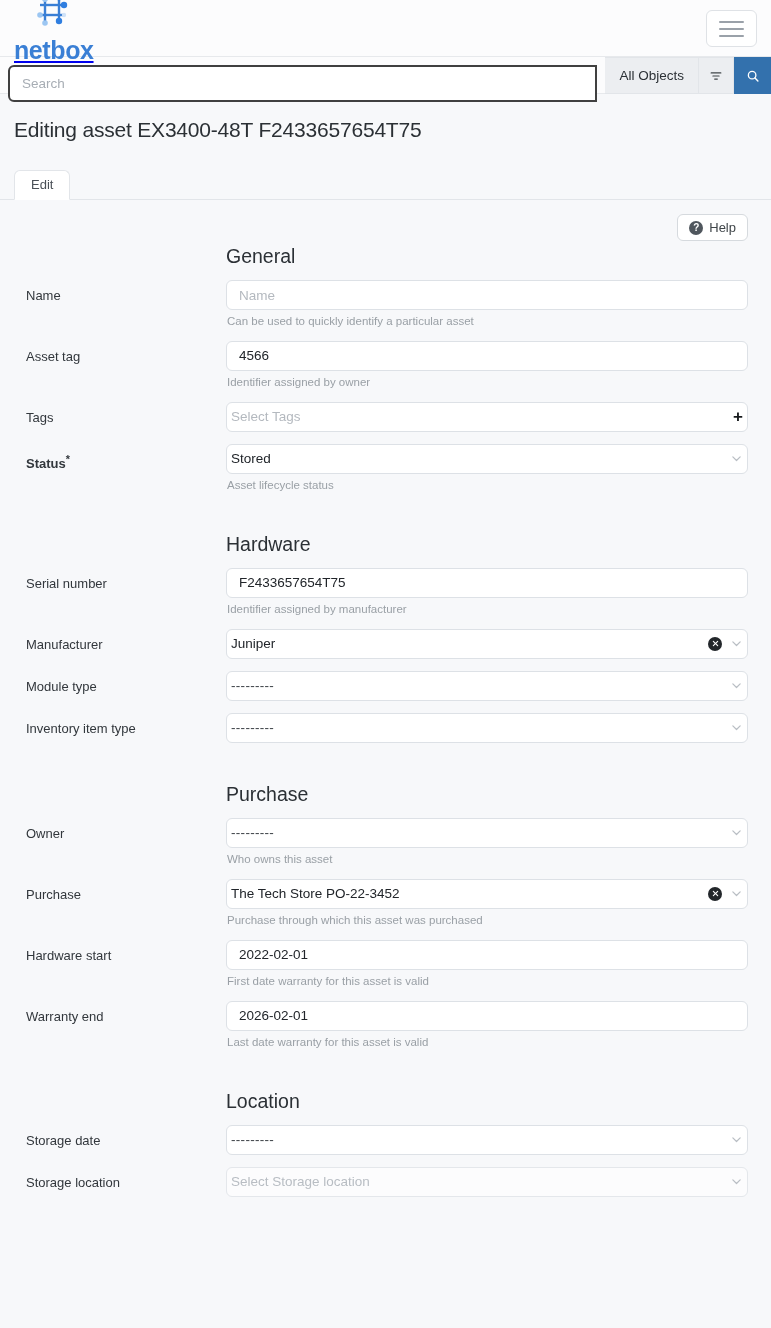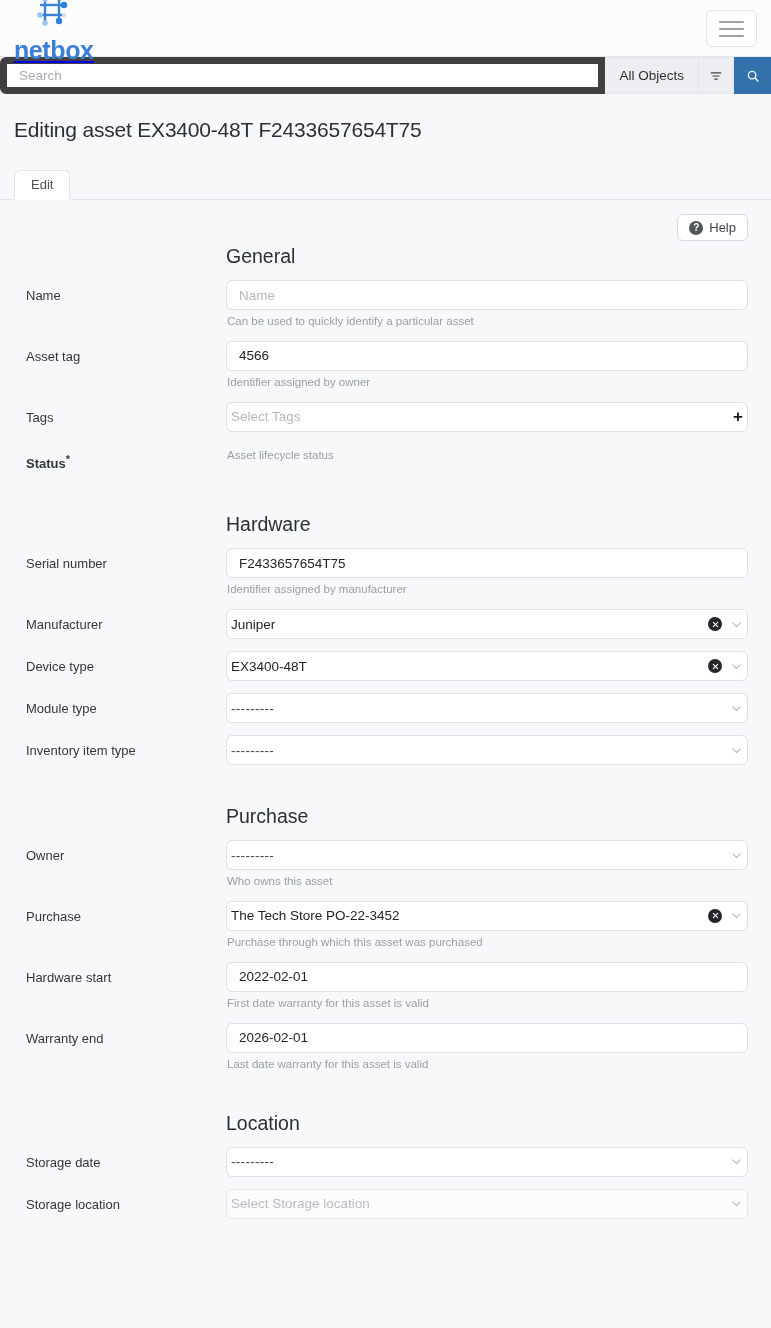--- a/index.html
+++ b/index.html
@@ -41,29 +41,29 @@
 
   
   .searchrow {
     height: 37px;
     display: flex; align-items: stretch;
     background: #fcfcfd;
     border-bottom: 1px solid #e7e9ec;
   }
   .search-input {
     flex: 1 1 auto;
-    border: 7px solid #404040;
+    border: 2px solid #404040;
     border-radius: 6px 0 0 6px;
     background: #fff;
     font-family: "Liberation Sans", sans-serif;
     font-size: 13.5px;
     color: #21252a;
     padding: 0 12px;
     outline: none;
-    margin: 0;
+    margin: 8px;
     height: 37px;
   }
   .search-input::placeholder { color: #a7adb4; }
   .btn-allobjects {
     flex: 0 0 auto;
     background: #eceef1;
     border: 1px solid #e2e5e9;
     border-left: none;
     color: #2b3035;
     font-size: 13.5px;
@@ -336,20 +336,28 @@
           <div class="field-control">
             <div class="select-box">
               <span class="value placeholder">Select Tags</span>
               <span class="plus-btn">+</span>
             </div>
           </div>
         </div>
         <div class="field">
           <div class="field-label required">Status<sup class="req-star">*</sup></div>
           <div class="field-control">
+            <div class="select-box">
+              <span class="value">Stored</span>
+              <span class="chev">
+                <svg viewBox="0 0 16 16" width="13" height="13" aria-hidden="true">
+                  <polyline points="3.5,6 8,10.5 12.5,6" fill="none" stroke="#b9bec4" stroke-width="1.5" stroke-linecap="round" stroke-linejoin="round"></polyline>
+                </svg>
+              </span>
+            </div>
             <div class="help-text">Asset lifecycle status</div>
           </div>
         </div>
       </div>
       <div class="section">
         <div class="section-gap"></div>
         <div class="section-head">
           <div class="spacer"></div>
           <h2 class="section-title">Hardware</h2>
         </div>
@@ -373,39 +381,20 @@
               </span>
               <span class="chev">
                 <svg viewBox="0 0 16 16" width="13" height="13" aria-hidden="true">
                   <polyline points="3.5,6 8,10.5 12.5,6" fill="none" stroke="#b9bec4" stroke-width="1.5" stroke-linecap="round" stroke-linejoin="round"></polyline>
                 </svg>
               </span>
             </div>
           </div>
         </div>
         <div class="field">
-          <div class="field-label">Device type</div>
-          <div class="field-control">
-            <div class="select-box">
-              <span class="value">EX3400-48T</span>
-              <span class="clear-btn">
-                <svg viewBox="0 0 14 14" width="9" height="9" aria-hidden="true">
-                  <line x1="3.6" y1="3.6" x2="10.4" y2="10.4" stroke="#fff" stroke-width="1.7" stroke-linecap="round"></line>
-                  <line x1="10.4" y1="3.6" x2="3.6" y2="10.4" stroke="#fff" stroke-width="1.7" stroke-linecap="round"></line>
-                </svg>
-              </span>
-              <span class="chev">
-                <svg viewBox="0 0 16 16" width="13" height="13" aria-hidden="true">
-                  <polyline points="3.5,6 8,10.5 12.5,6" fill="none" stroke="#b9bec4" stroke-width="1.5" stroke-linecap="round" stroke-linejoin="round"></polyline>
-                </svg>
-              </span>
-            </div>
-          </div>
-        </div>
-        <div class="field">
           <div class="field-label">Module type</div>
           <div class="field-control">
             <div class="select-box">
               <span class="value dashes">---------</span>
               <span class="chev">
                 <svg viewBox="0 0 16 16" width="13" height="13" aria-hidden="true">
                   <polyline points="3.5,6 8,10.5 12.5,6" fill="none" stroke="#b9bec4" stroke-width="1.5" stroke-linecap="round" stroke-linejoin="round"></polyline>
                 </svg>
               </span>
             </div>

